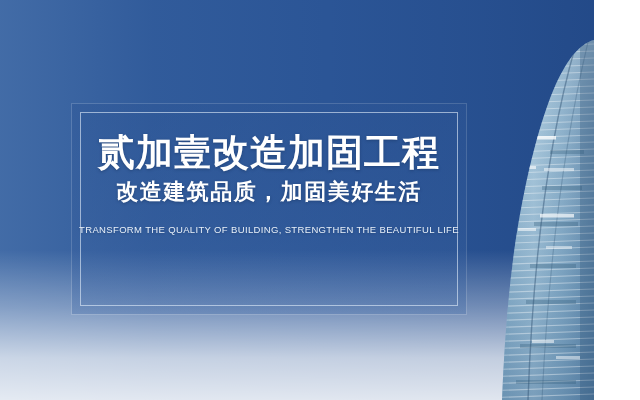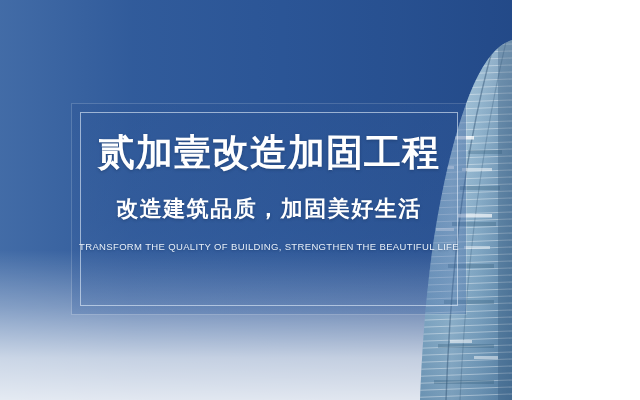--- a/index.html
+++ b/index.html
@@ -7,21 +7,21 @@
     margin: 0;
     padding: 0;
     background: #ffffff;
   }
   body {
     font-family: "Liberation Sans", sans-serif;
   }
 
   .banner {
     position: relative;
-    width: 512px;
+    width: 594px;
     height: 400px;
     overflow: hidden;
     background: #2b5596;
   }
 
   
   .sky-base {
     position: absolute;
     inset: 0;
     background: linear-gradient(
@@ -145,21 +145,21 @@
     font-size: 17px;
     color: #f2f7fc;
     letter-spacing: 7px;
     padding-left: 7px;
     white-space: nowrap;
     font-weight: normal;
     text-shadow: 0 1px 2px rgba(20,45,85,0.40);
   }
 
   .tagline {
-    margin-top: 21px;
+    margin-top: 4px;
     font-size: 22px;
     font-weight: bold;
     color: #ffffff;
     letter-spacing: 1.5px;
     white-space: nowrap;
     text-shadow: 0 1px 3px rgba(20,45,85,0.45);
   }
 
   .eng {
     margin-top: 17px;

